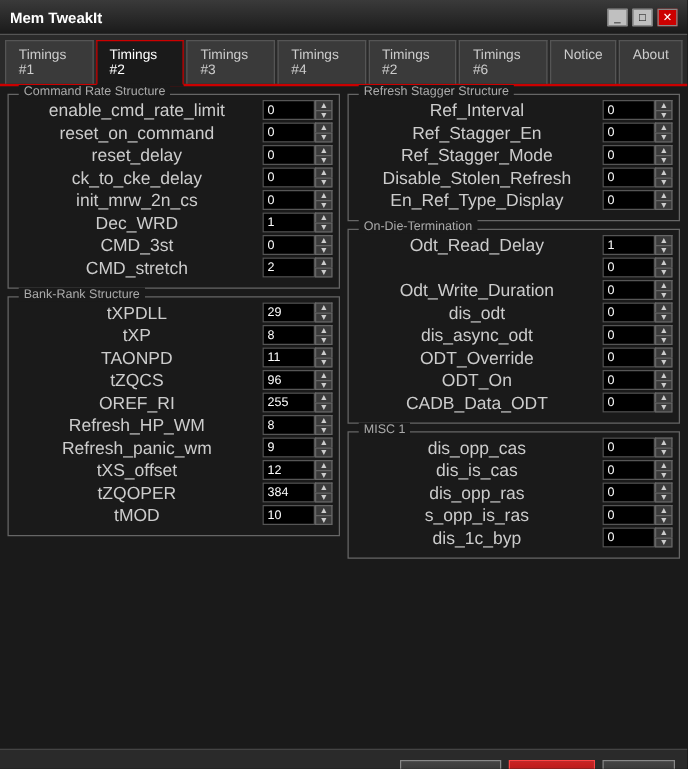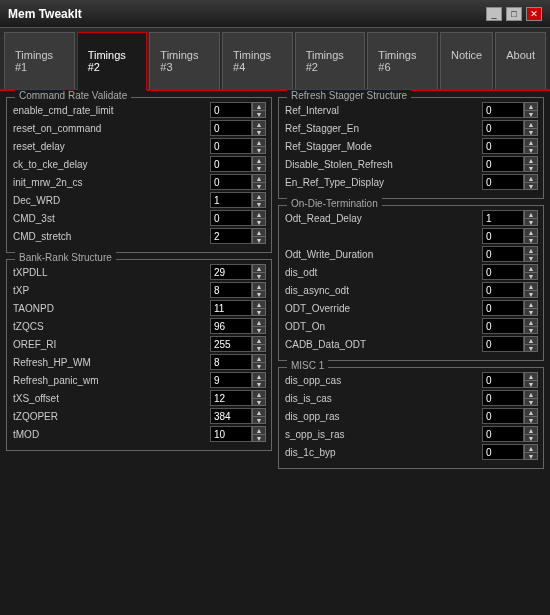--- a/index.html
+++ b/index.html
@@ -44,21 +44,21 @@
     }
     .title-btn.close { background: #cc0000; color: #fff; }
     .tabs {
       display: flex;
       background: #2a2a2a;
       border-bottom: 2px solid #cc0000;
       padding: 4px 4px 0 4px;
       gap: 2px;
     }
     .tab {
-      padding: 16px 10px;
+      padding: 5px 10px;
       background: #3a3a3a;
       border: 1px solid #555;
       border-bottom: none;
       cursor: pointer;
       color: #ccc;
       font-size: 11px;
     }
     .tab.active {
       background: #1a1a1a;
       color: #fff;
@@ -100,23 +100,23 @@
     }
     .field-row {
       display: flex;
       align-items: center;
       justify-content: flex-end;
       margin-bottom: 2px;
       gap: 4px;
     }
     .field-label {
       color: #ccc;
-      text-align: left;
+      text-align: center;
       flex: 1;
-      font-size: 10px;
+      font-size: 14px;
     }
     .field-input-wrap {
       display: flex;
       align-items: center;
       width: 55px;
     }
     .field-input {
       width: 42px;
       height: 16px;
       background: #000;
@@ -196,21 +196,21 @@
   <div class="tab">Timings #6</div>
   <div class="tab">Notice</div>
   <div class="tab">About</div>
 </div>
 
 <div class="main-content">
 
   <div class="column-left">
 
     <div class="group-box">
-      <span class="group-box-title">Command Rate Validate</span>
+      <span class="group-box-title">Command Rate Structure</span>
 
       <div class="field-row">
         <span class="field-label">enable_cmd_rate_limit</span>
         <div class="field-input-wrap">
           <input class="field-input" type="text" value="0" style="">
           <div class="spin-btn">
             <div class="spin-up">▲</div>
             <div class="spin-down">▼</div>
           </div>
         </div>

